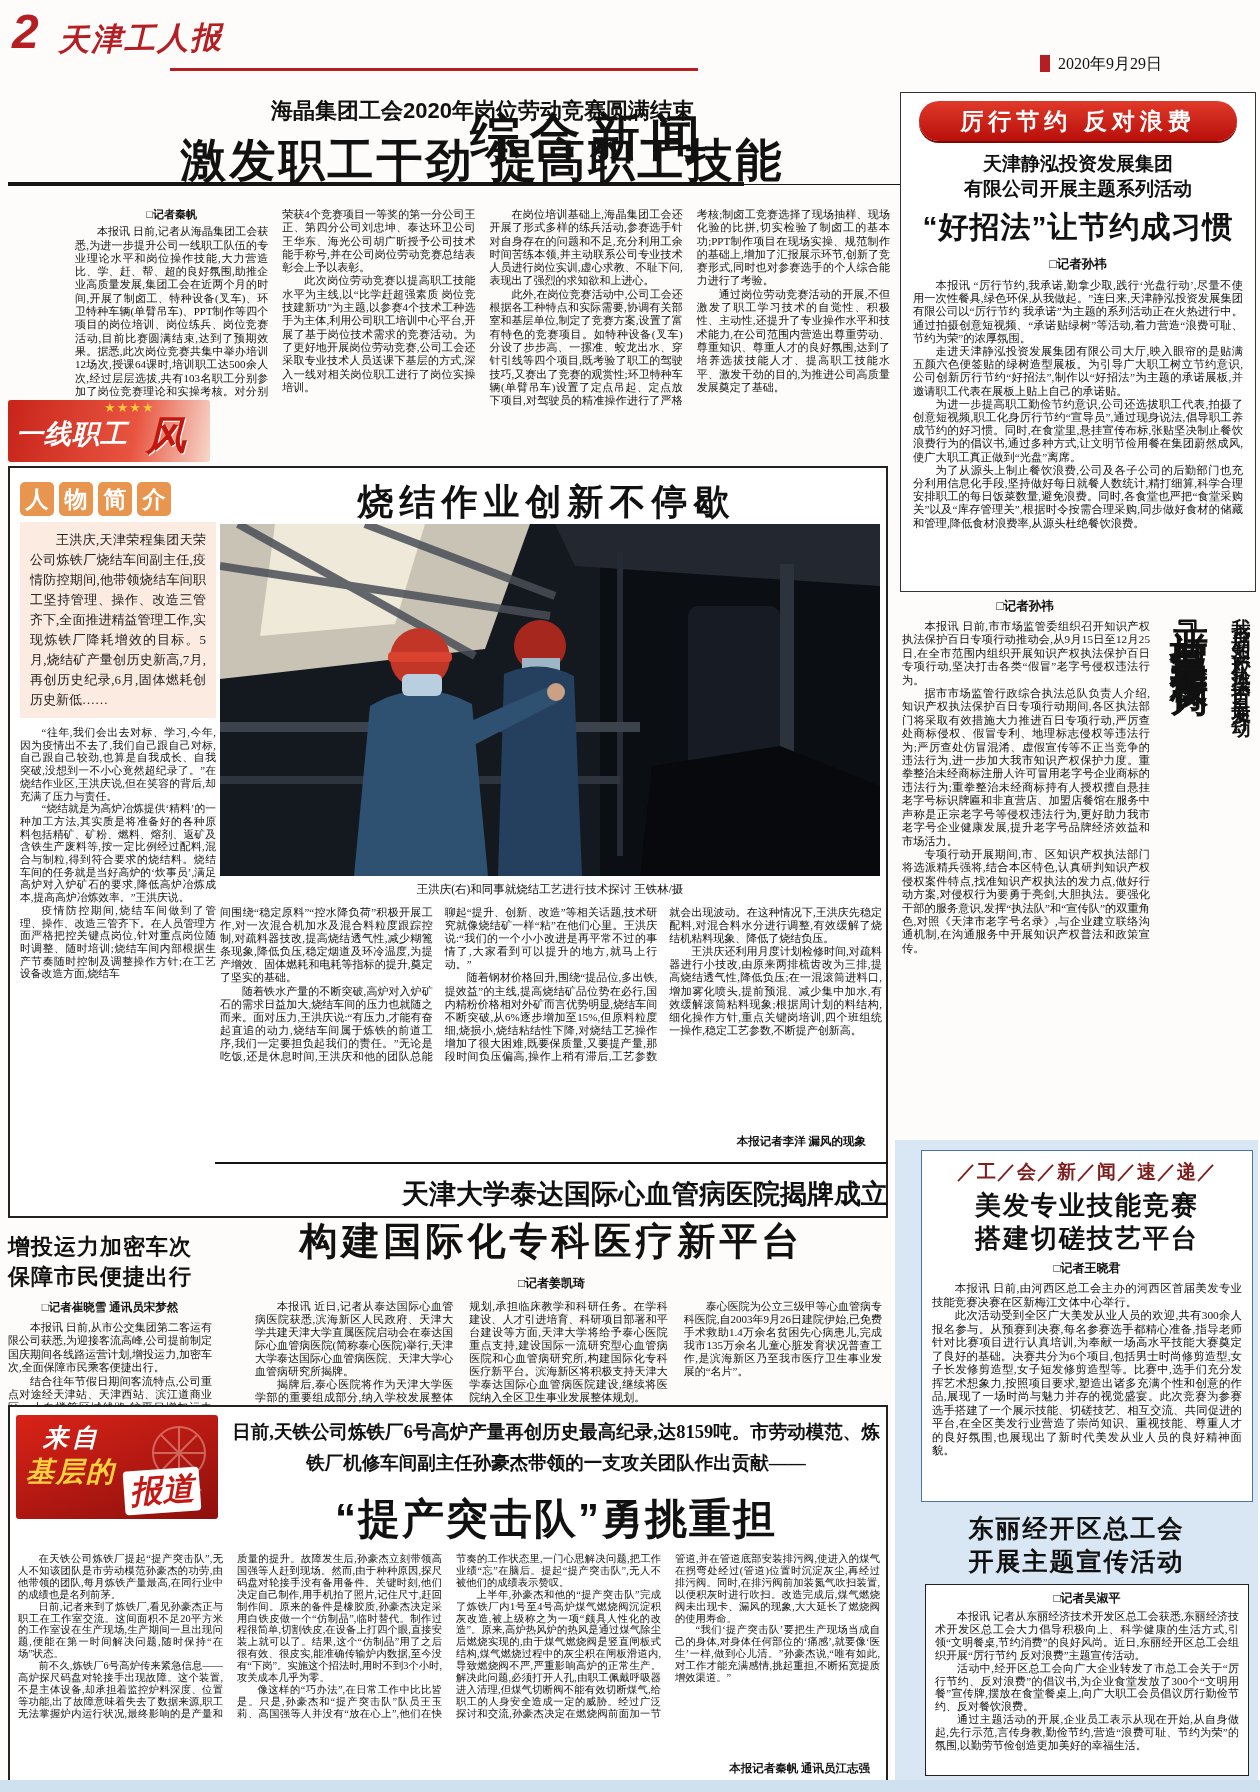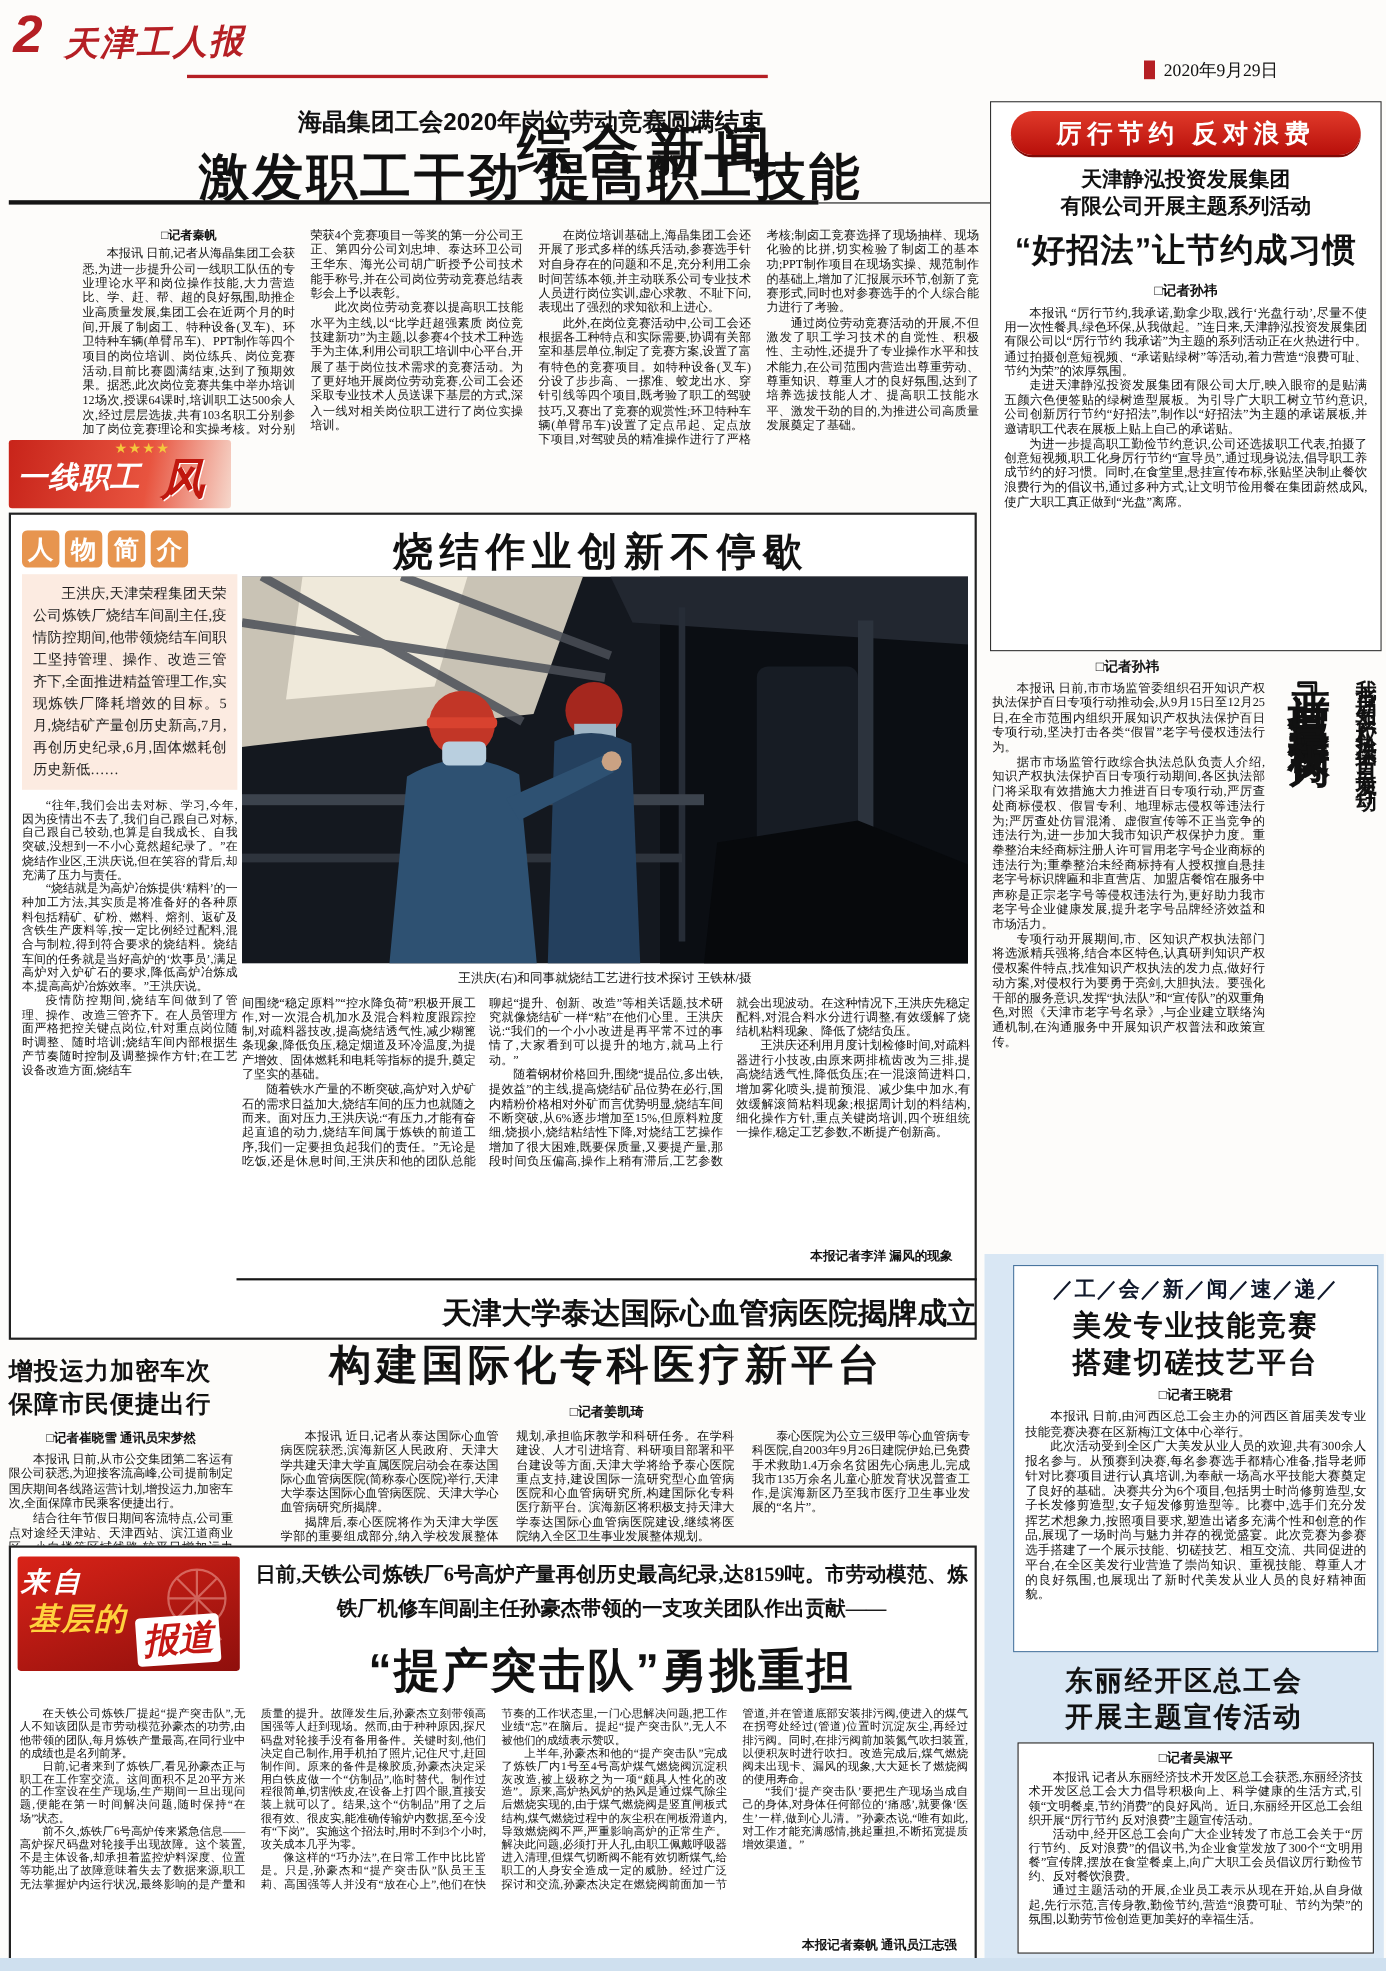--- a/index.html
+++ b/index.html
@@ -103,42 +103,42 @@
   #hosp .byl  { text-align:center; font-size:12px; font-weight:bold; margin-top:8px; }
   #hosp .bod  { margin:8px 6px 0 40px; height:104px; column-count:3; column-gap:16px;
                 font-size:11px; line-height:13px; overflow:hidden; }
 
   
   #grass { left:8px; top:1405px; width:880px; height:381px; border:2px solid #222;
            background:#fff; }
   #gr-badge { position:absolute; left:6px; top:8px; width:202px; height:104px;
            background:linear-gradient(160deg,#d92318,#8f0f0c); border-radius:3px;
            overflow:hidden; }
-  #gr-badge .g1 { position:absolute; left:3px; top:6px; color:#fff; font-size:25px;
+  #gr-badge .g1 { position:absolute; left:27px; top:6px; color:#fff; font-size:25px;
            font-style:italic; letter-spacing:4px; }
   #gr-badge .g2 { position:absolute; left:10px; top:38px; color:#ffd23e; font-size:28px;
            font-style:italic; letter-spacing:2px; }
   #gr-badge .g3 { position:absolute; left:108px; top:54px; background:#fff; color:#c41814;
            font-size:32px; font-style:italic; padding:0 6px; border-radius:4px;
            transform:rotate(-4deg); }
   #grass .intro { position:absolute; left:222px; top:10px; width:648px; font-size:18.5px;
            line-height:31px; font-weight:600; text-align:center; }
   #grass .ttl { position:absolute; left:222px; top:84px; width:648px; text-align:center;
            font-size:42px; letter-spacing:2px; }
   #grass .bod { position:absolute; left:8px; top:146px; width:862px; height:224px;
            column-count:4; column-gap:14px; font-size:10.3px; line-height:11.9px;
            overflow:hidden; }
   #gr-byl { position:absolute; right:16px; bottom:8px; font-weight:bold; font-size:11.5px;
            background:#fff; padding-left:8px; }
 
   
   #union { left:895px; top:1140px; width:363px; height:645px; background:#d9e7f4; }
   #un-box1 { position:absolute; left:26px; top:10px; width:332px; height:352px;
            background:#fff; border:1px solid #49759f; }
-  #un-box1 .hdr { text-align:center; color:#0f172a; font-size:19px; font-weight:bold;
+  #un-box1 .hdr { text-align:center; color:#7f1d1d; font-size:19px; font-weight:bold;
            margin-top:8px; letter-spacing:1px; }
   #un-box1 .ttl { text-align:center; font-size:26px; line-height:33px; margin-top:4px;
            letter-spacing:2px; }
   #un-box1 .byl { text-align:center; font-size:12px; font-weight:bold; margin-top:5px; }
   #un-box1 .bod { margin:5px 10px 0; font-size:11.4px; line-height:13.5px; height:218px;
            overflow:hidden; }
   #un-t2 { position:absolute; left:0; top:372px; width:100%; text-align:center;
            font-size:25px; line-height:33px; letter-spacing:2px; }
   #un-box2 { position:absolute; left:30px; top:444px; width:324px; height:192px;
            background:#fff; border:1.5px solid #222; }
@@ -245,20 +245,21 @@
     <div class="kick hd">
       <div>天津静泓投资发展集团</div>
       <div>有限公司开展主题系列活动</div>
     </div>
     <div class="ttl hd">“好招法”让节约成习惯</div>
     <div class="byl">□记者孙祎</div>
     <div class="bod">
       <p class="body-p">本报讯 “厉行节约,我承诺,勤拿少取,践行‘光盘行动’,尽量不使用一次性餐具,绿色环保,从我做起。”连日来,天津静泓投资发展集团有限公司以“厉行节约 我承诺”为主题的系列活动正在火热进行中。通过拍摄创意短视频、“承诺贴绿树”等活动,着力营造“浪费可耻、节约为荣”的浓厚氛围。</p>
       <p class="body-p">走进天津静泓投资发展集团有限公司大厅,映入眼帘的是贴满五颜六色便签贴的绿树造型展板。为引导广大职工树立节约意识,公司创新厉行节约“好招法”,制作以“好招法”为主题的承诺展板,并邀请职工代表在展板上贴上自己的承诺贴。</p>
       <p class="body-p">为进一步提高职工勤俭节约意识,公司还选拔职工代表,拍摄了创意短视频,职工化身厉行节约“宣导员”,通过现身说法,倡导职工养成节约的好习惯。同时,在食堂里,悬挂宣传布标,张贴坚决制止餐饮浪费行为的倡议书,通过多种方式,让文明节俭用餐在集团蔚然成风,使广大职工真正做到“光盘”离席。</p>
+      <p class="body-p">为了从源头上制止餐饮浪费,公司及各子公司的后勤部门也充分利用信息化手段,坚持做好每日就餐人数统计,精打细算,科学合理安排职工的每日饭菜数量,避免浪费。同时,各食堂也严把“食堂采购关”以及“库存管理关”,根据时令按需合理采购,同步做好食材的储藏和管理,降低食材浪费率,从源头杜绝餐饮浪费。</p>
     </div>
   </div>
 
   <div class="abs" id="fake">
     <div class="byl">□记者孙祎</div>
     <div class="bod">
       <p class="body-p">本报讯 日前,市市场监管委组织召开知识产权执法保护百日专项行动推动会,从9月15日至12月25日,在全市范围内组织开展知识产权执法保护百日专项行动,坚决打击各类“假冒”老字号侵权违法行为。</p>
       <p class="body-p">据市市场监管行政综合执法总队负责人介绍,知识产权执法保护百日专项行动期间,各区执法部门将采取有效措施大力推进百日专项行动,严厉查处商标侵权、假冒专利、地理标志侵权等违法行为;严厉查处仿冒混淆、虚假宣传等不正当竞争的违法行为,进一步加大我市知识产权保护力度。重拳整治未经商标注册人许可冒用老字号企业商标的违法行为;重拳整治未经商标持有人授权擅自悬挂老字号标识牌匾和非直营店、加盟店餐馆在服务中声称是正宗老字号等侵权违法行为,更好助力我市老字号企业健康发展,提升老字号品牌经济效益和市场活力。</p>
       <p class="body-p">专项行动开展期间,市、区知识产权执法部门将选派精兵强将,结合本区特色,认真研判知识产权侵权案件特点,找准知识产权执法的发力点,做好行动方案,对侵权行为要勇于亮剑,大胆执法。要强化干部的服务意识,发挥“执法队”和“宣传队”的双重角色,对照《天津市老字号名录》,与企业建立联络沟通机制,在沟通服务中开展知识产权普法和政策宣传。</p>
     </div>

